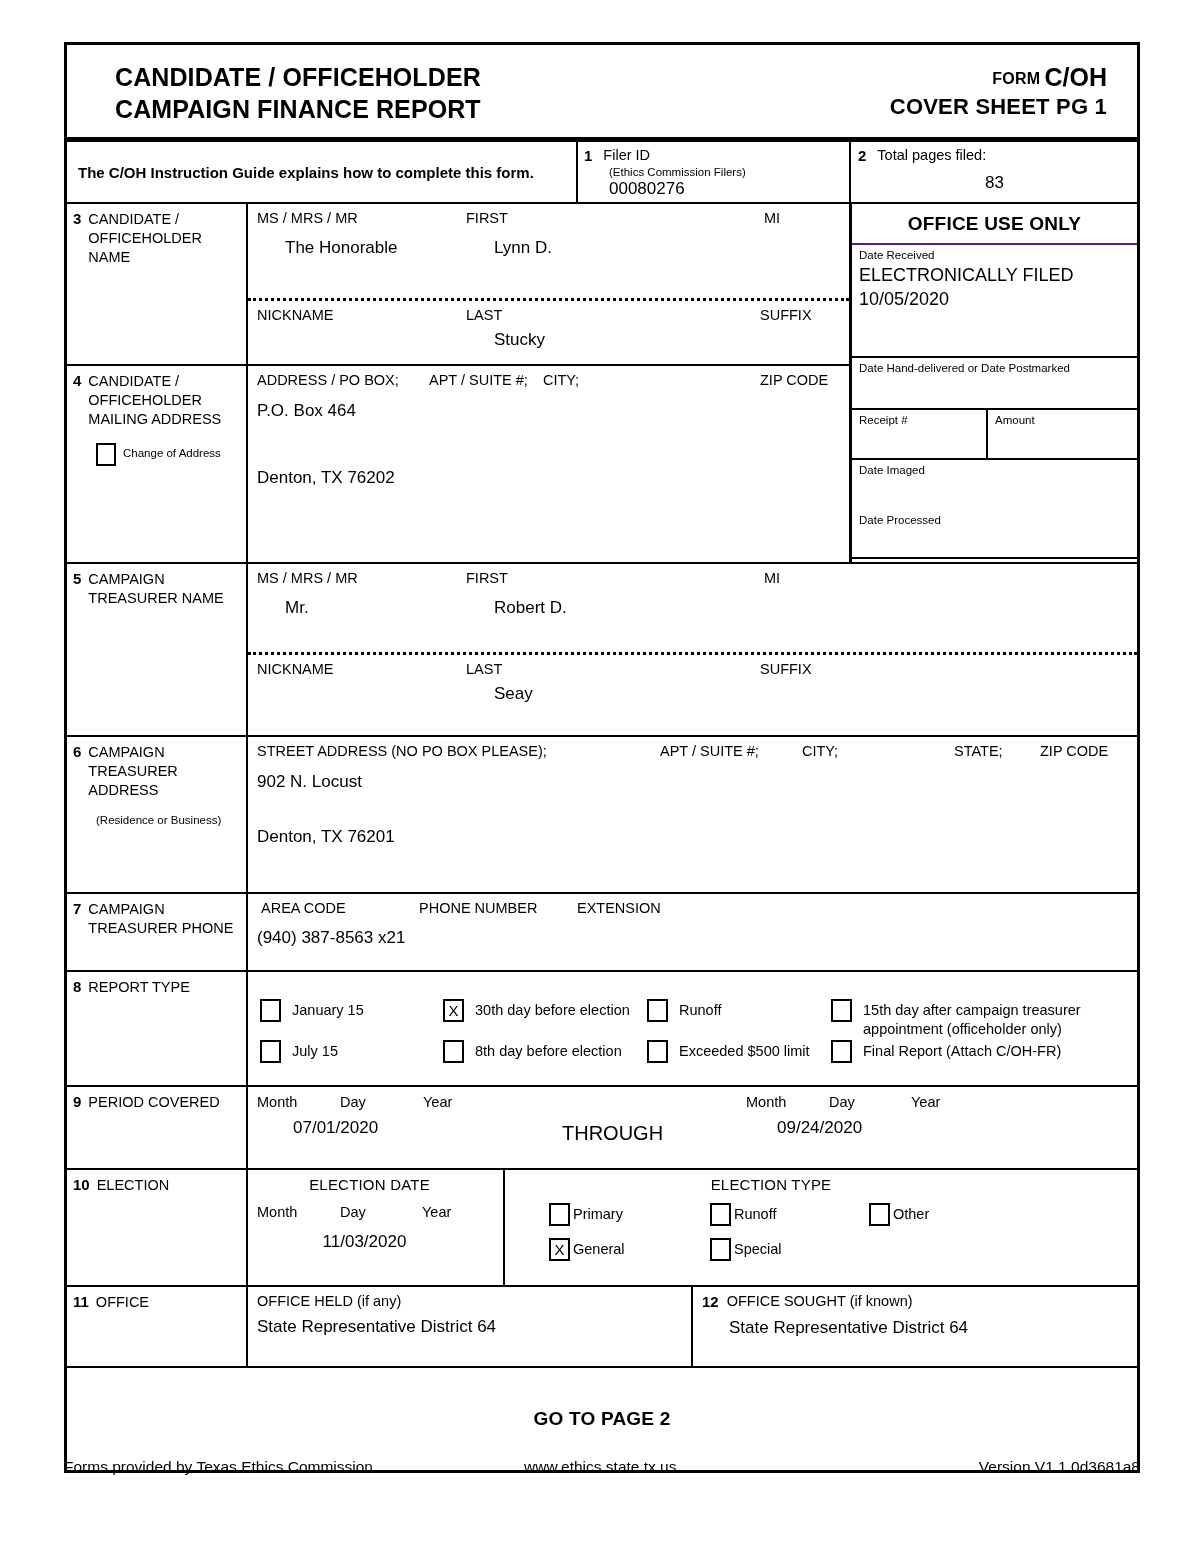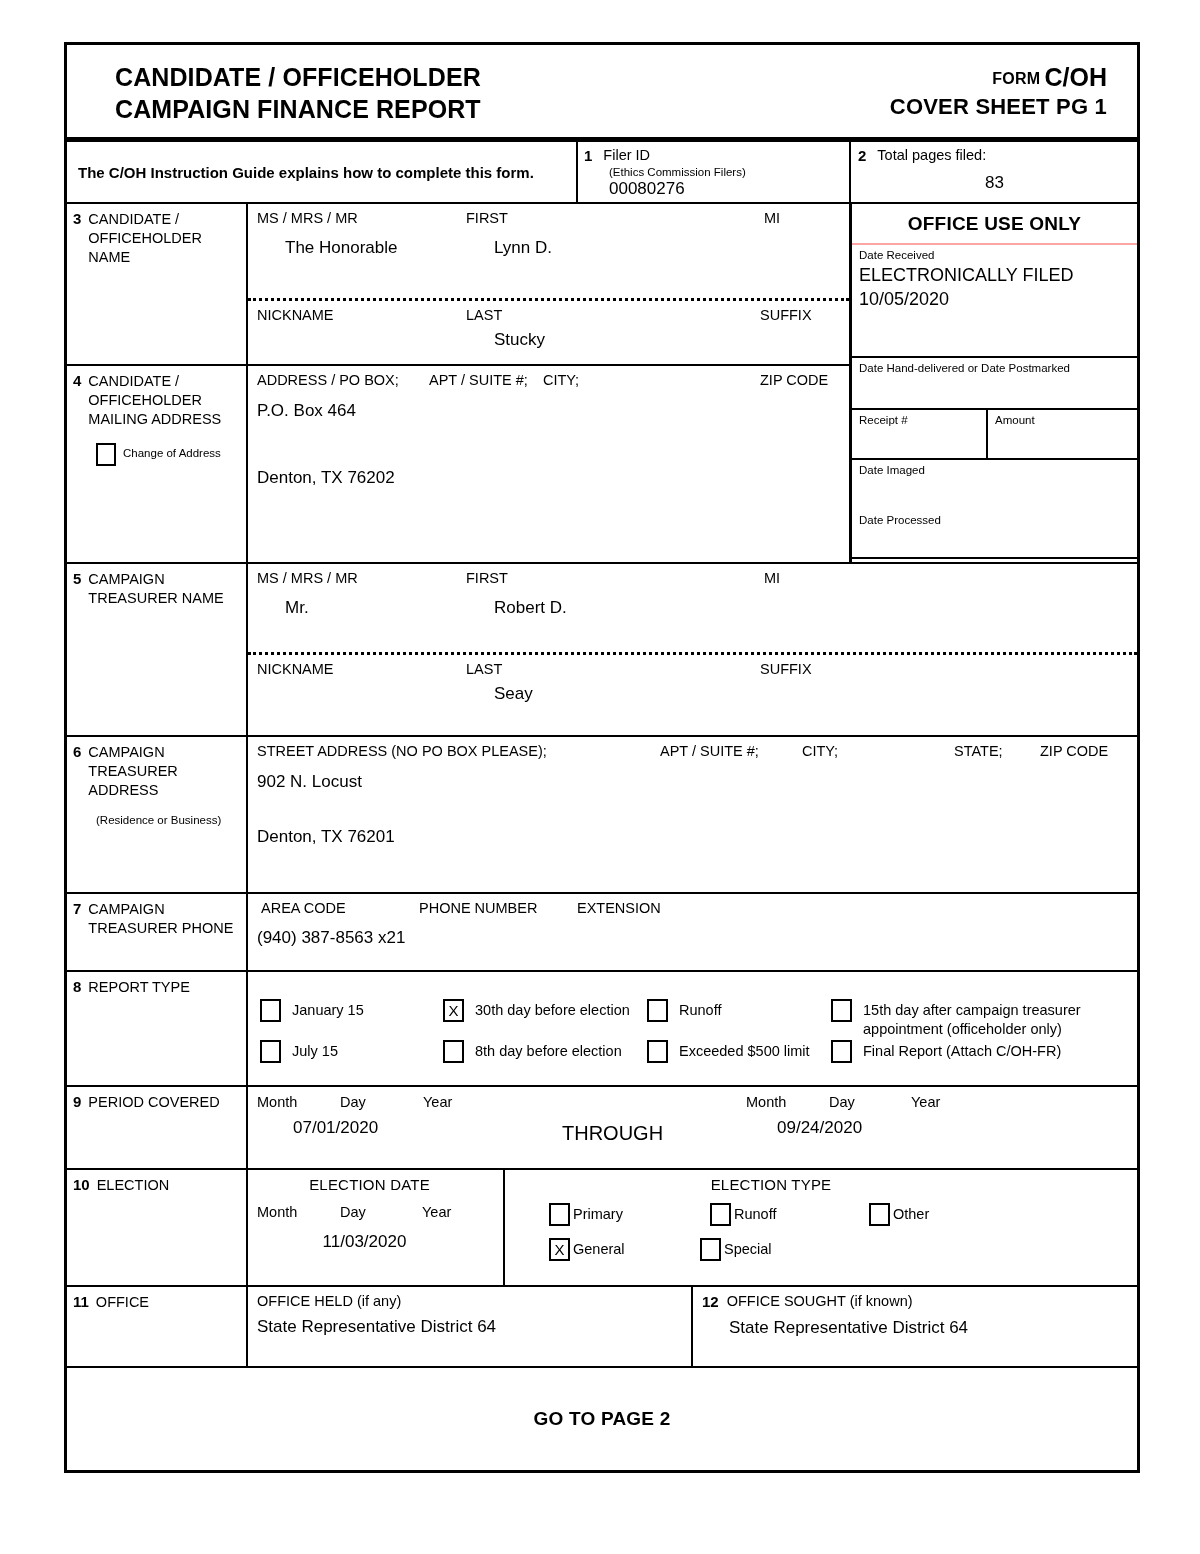--- a/index.html
+++ b/index.html
@@ -168,21 +168,21 @@
     width: 288px;
     flex: 0 0 288px;
     border-left: 3px solid #000;
     box-sizing: border-box;
   }
   .oh-title {
     text-align: center;
     font-size: 19px;
     font-weight: bold;
     padding: 9px 0 8px 0;
-    border-bottom: 2px solid #fca5a5;
+    border-bottom: 2px solid #4c1d95;
     letter-spacing: 0.2px;
   }
   .oh-box {
     padding: 4px 0 0 7px;
     box-sizing: border-box;
   }
   .oh-lbl { font-size: 11.5px; }
   .oh-val { font-size: 18px; line-height: 1.32; margin-top: 3px; }
   .oh-sep { border-bottom: 2px solid #000; }
 
@@ -570,21 +570,21 @@
             <span class="cblabel">Runoff</span>
           </div>
           <div class="etype-item" style="left:364px; top:0;">
             <span class="cbox"></span>
             <span class="cblabel">Other</span>
           </div>
           <div class="etype-item" style="left:44px; top:35px;">
             <span class="cbox">X</span>
             <span class="cblabel">General</span>
           </div>
-          <div class="etype-item" style="left:195px; top:35px;">
+          <div class="etype-item" style="left:205px; top:35px;">
             <span class="cbox"></span>
             <span class="cblabel">Special</span>
           </div>
         </div>
       </div>
     </div>
 
     <div class="row" style="height:81px;">
       <div class="cell labelcol vdiv">
         <div class="lbl-wrap">
@@ -606,14 +606,19 @@
         <div class="of-val indent">State Representative District 64</div>
       </div>
     </div>
 
     <div class="row last goto-row">
       <div class="goto-text">GO TO PAGE 2</div>
     </div>
 
   </div>
 
+  <div class="footer">
+    <div class="f1">Forms provided by Texas Ethics Commission</div>
+    <div class="f2">www.ethics.state.tx.us</div>
+    <div class="f3">Version V1.1.0d3681a8</div>
+  </div>
 
 </div>
 
 </body></html>

